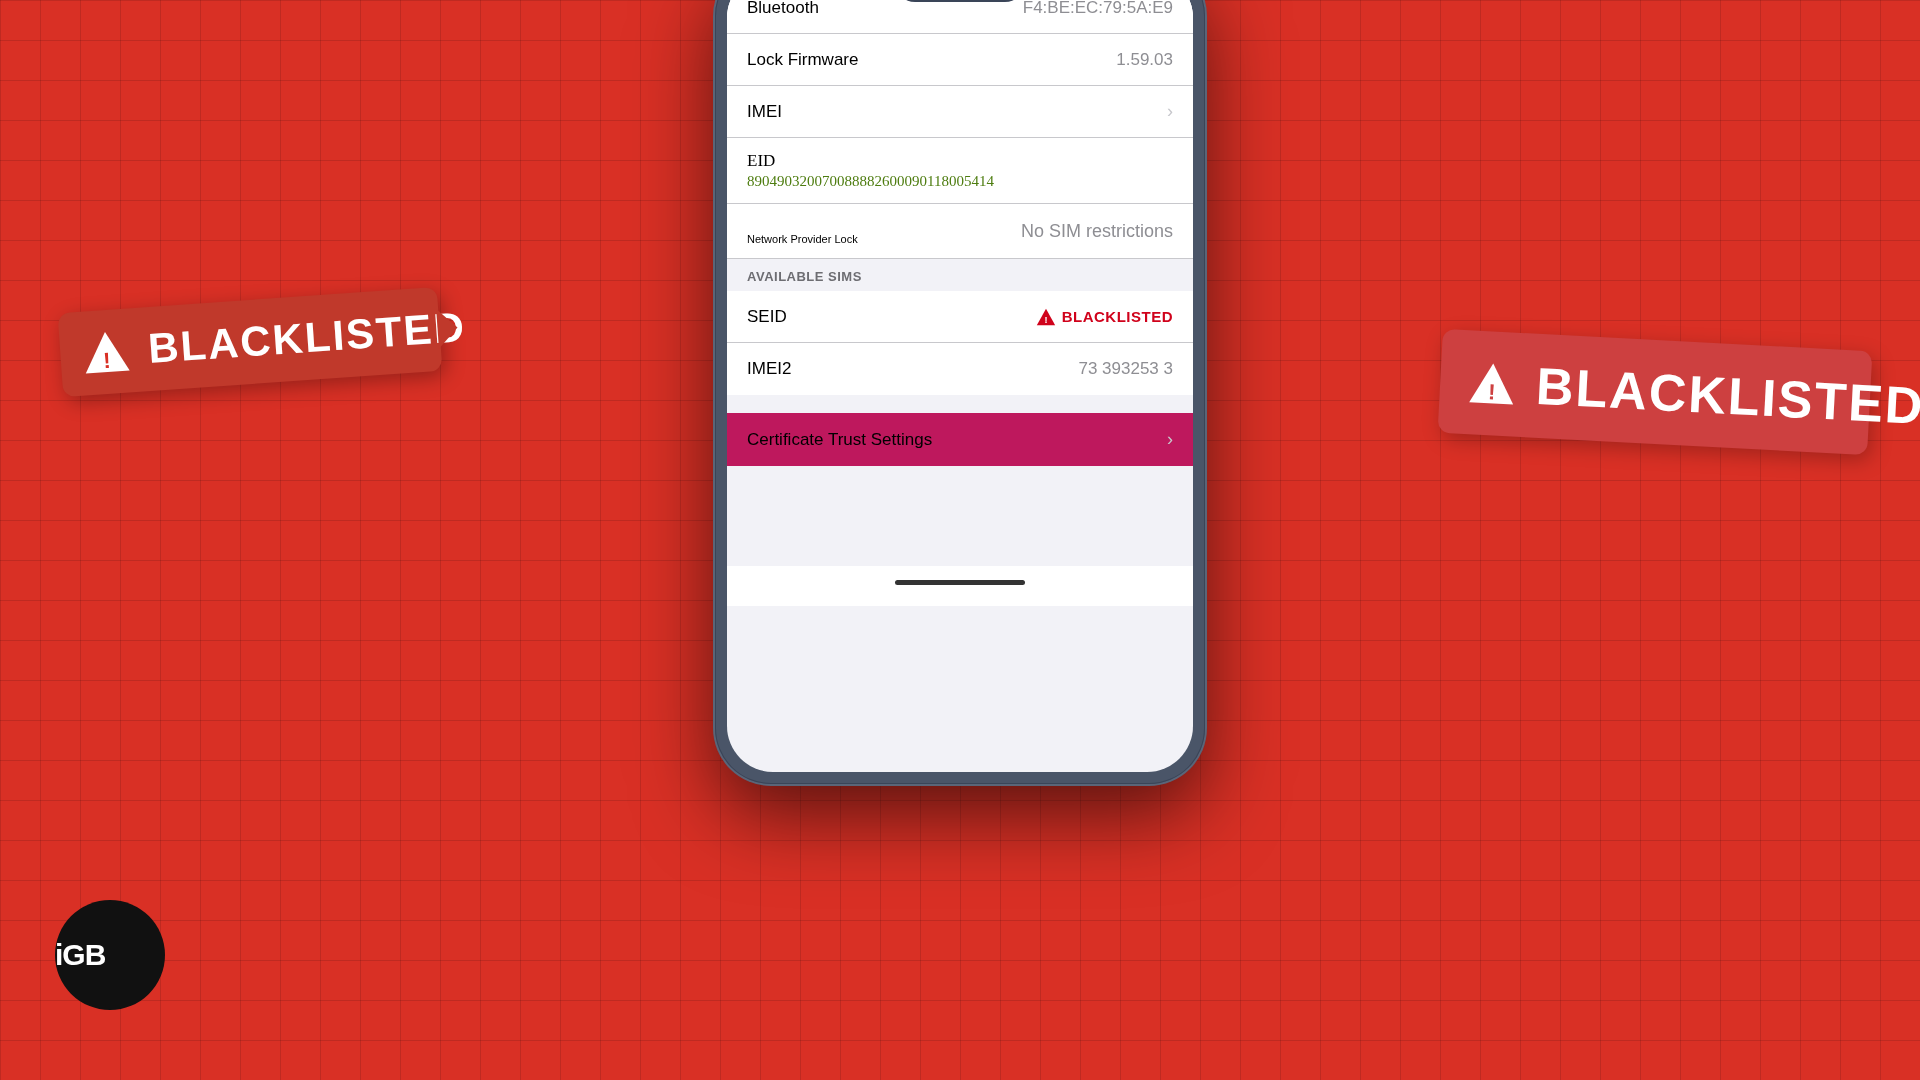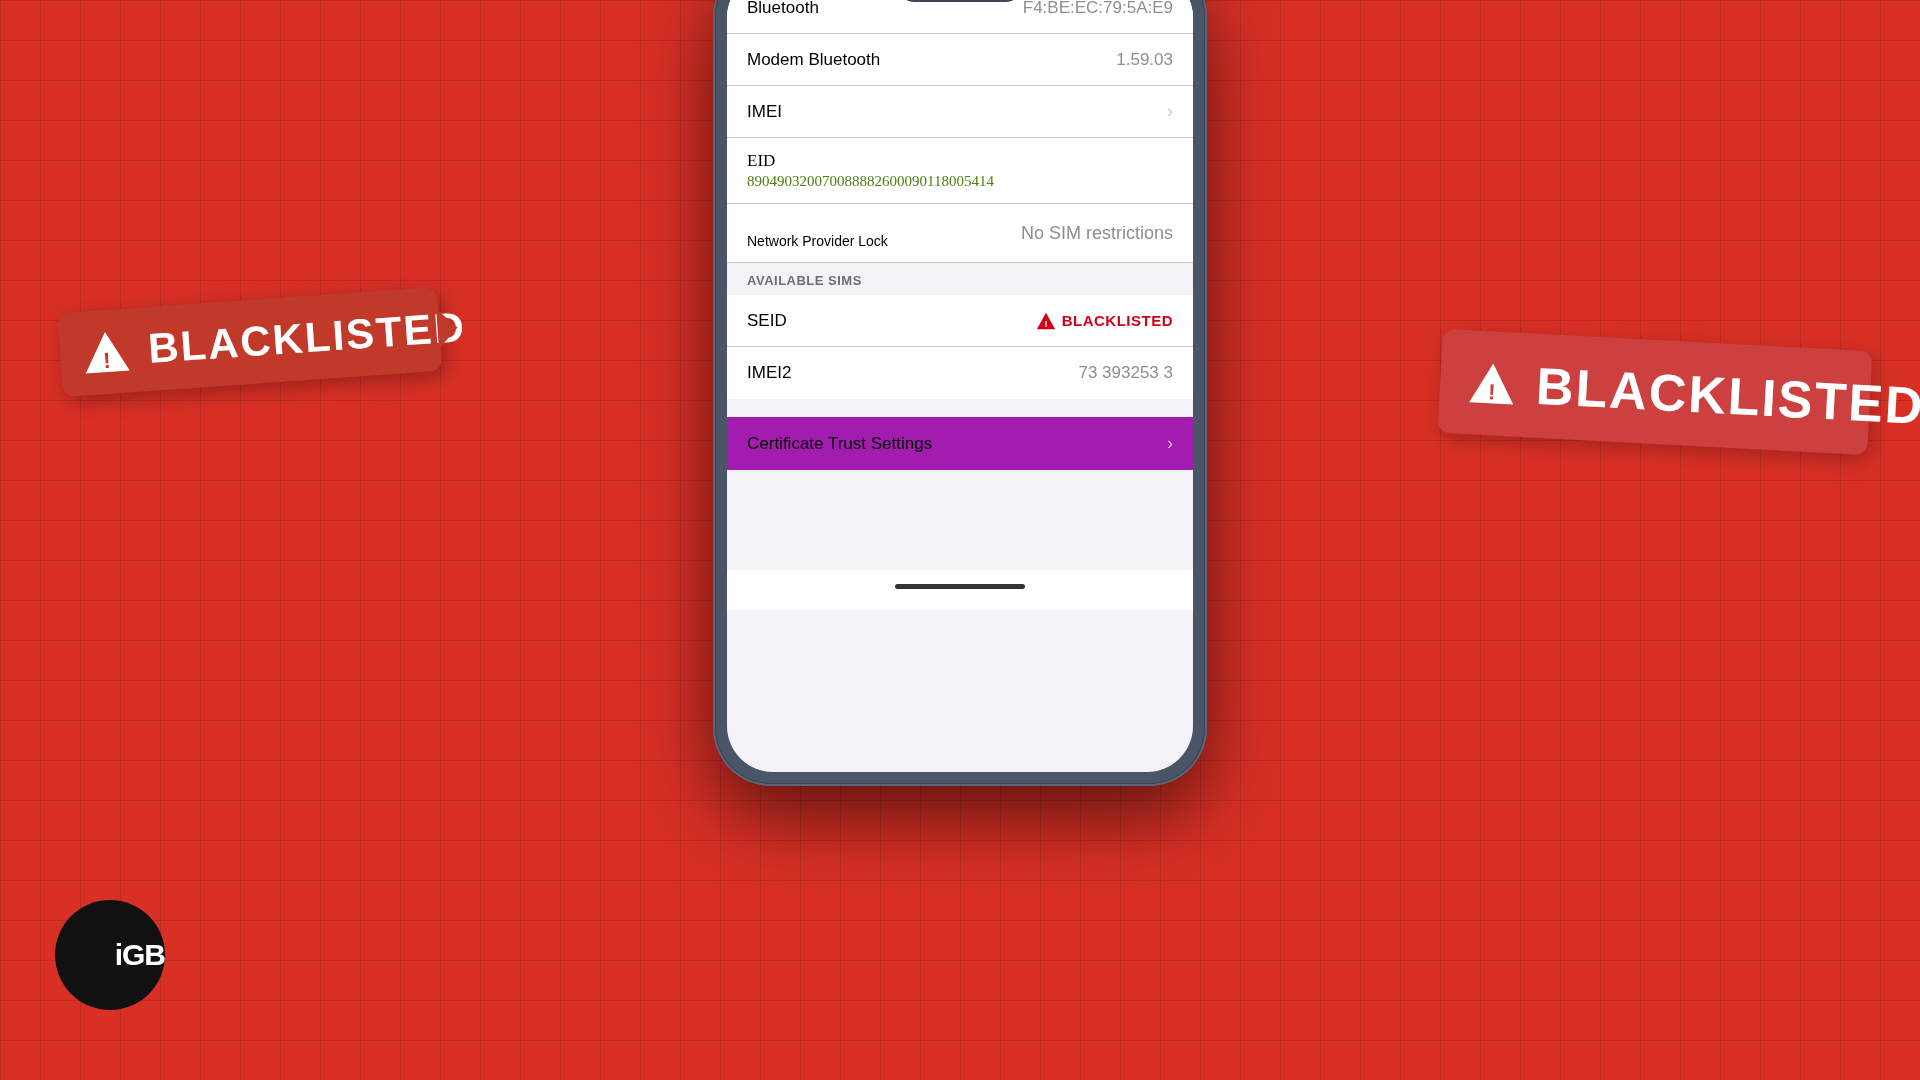--- a/index.html
+++ b/index.html
@@ -94,21 +94,21 @@
     .igb-logo {
       position: absolute;
       left: 55px;
       bottom: 70px;
       width: 110px;
       height: 110px;
       background: #111;
       border-radius: 50%;
       display: flex;
       align-items: center;
-      justify-content: flex-end;
+      justify-content: flex-start;
     }
 
     .igb-text {
       color: white;
       font-size: 30px;
       font-weight: 700;
       letter-spacing: -1px;
     }
 
     
@@ -249,21 +249,21 @@
       letter-spacing: 0.5px;
       text-transform: uppercase;
     }
 
     
     .cert-row {
       display: flex;
       align-items: center;
       justify-content: space-between;
       padding: 16px 20px;
-      background: #a21caf;
+      background: #be185d;
       margin-top: 8px;
     }
 
     .cert-label {
       font-size: 17px;
       color: #000;
     }
 
     
     .home-indicator {
@@ -291,21 +291,21 @@
     .network-lock-row {
       display: flex;
       align-items: center;
       justify-content: space-between;
       padding: 13px 20px;
       background: white;
       border-bottom: 0.5px solid #c8c8cc;
     }
 
     .network-lock-label {
-      font-size: 14px;
+      font-size: 11px;
       color: #000;
       font-weight: 400;
       margin-top: 16px;
     }
 
     .network-lock-value {
       font-size: 18px;
       color: #8e8e93;
     }
   </style>
@@ -340,21 +340,21 @@
       <div class="notch"></div>
       <div class="screen-content">
 
         <div class="settings-group">
           <div class="settings-row">
             <span class="row-label">Bluetooth</span>
             <span class="row-value">F4:BE:EC:79:5A:E9</span>
           </div>
 
           <div class="settings-row">
-            <span class="row-label">Modem Bluetooth</span>
+            <span class="row-label">Lock Firmware</span>
             <span class="row-value">1.59.03</span>
           </div>
 
           <div class="settings-row">
             <span class="row-label">IMEI</span>
             <div class="row-right">
               <span class="chevron-icon">›</span>
             </div>
           </div>
 

